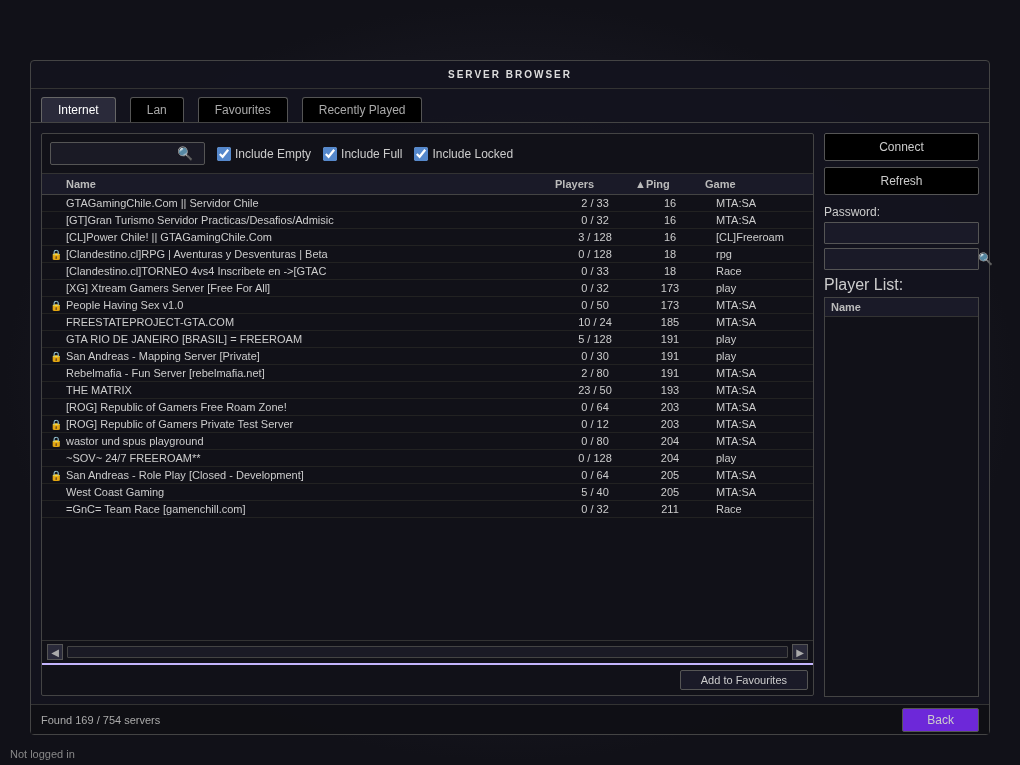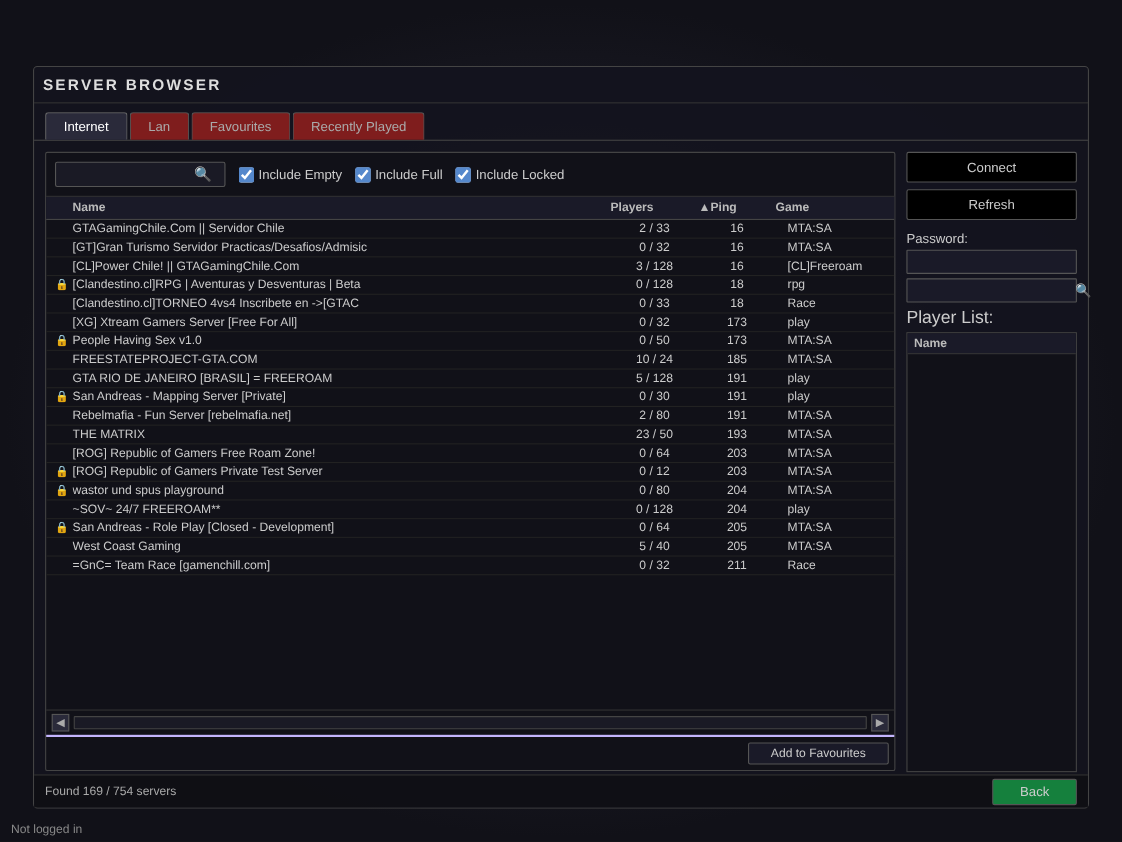--- a/index.html
+++ b/index.html
@@ -24,41 +24,42 @@
       top: 60px;
       left: 30px;
       right: 30px;
       bottom: 30px;
       background: rgba(20, 20, 30, 0.92);
       border: 1px solid #444;
       border-radius: 4px;
       z-index: 1;
     }
     .title-bar {
+      text-align: center;
       padding: 8px;
-      font-size: 14px;
+      font-size: 10px;
       font-weight: bold;
       color: #ddd;
       letter-spacing: 2px;
       border-bottom: 1px solid #333;
     }
     .tabs {
       display: flex;
       padding: 8px 10px 0;
       border-bottom: 1px solid #444;
-      gap: 2px;
+      gap: 14px;
     }
     .tab {
       padding: 5px 16px;
       cursor: pointer;
       border: 1px solid #555;
       border-bottom: none;
       border-radius: 3px 3px 0 0;
       color: #aaa;
-      background: #7f1d1d;
+      background: #000000;
       font-size: 12px;
     }
     .tab.active {
       background: #2a2a3a;
       color: #fff;
       border-color: #666;
     }
     .content-area {
       display: flex;
       height: calc(100% - 90px);
@@ -269,21 +270,21 @@
       bottom: 0; left: 0; right: 0;
       height: 30px;
       display: flex;
       align-items: center;
       padding: 0 10px;
       border-top: 1px solid #333;
       background: rgba(15,15,20,0.9);
     }
     .status-left { flex: 1; color: #aaa; font-size: 11px; }
     .back-btn {
-      background: #15803d;
+      background: #6d28d9;
       border: 1px solid #555;
       color: #ccc;
       padding: 4px 24px;
       cursor: pointer;
       border-radius: 2px;
       font-size: 12px;
     }
     .not-logged {
       position: absolute;
       bottom: 5px;

